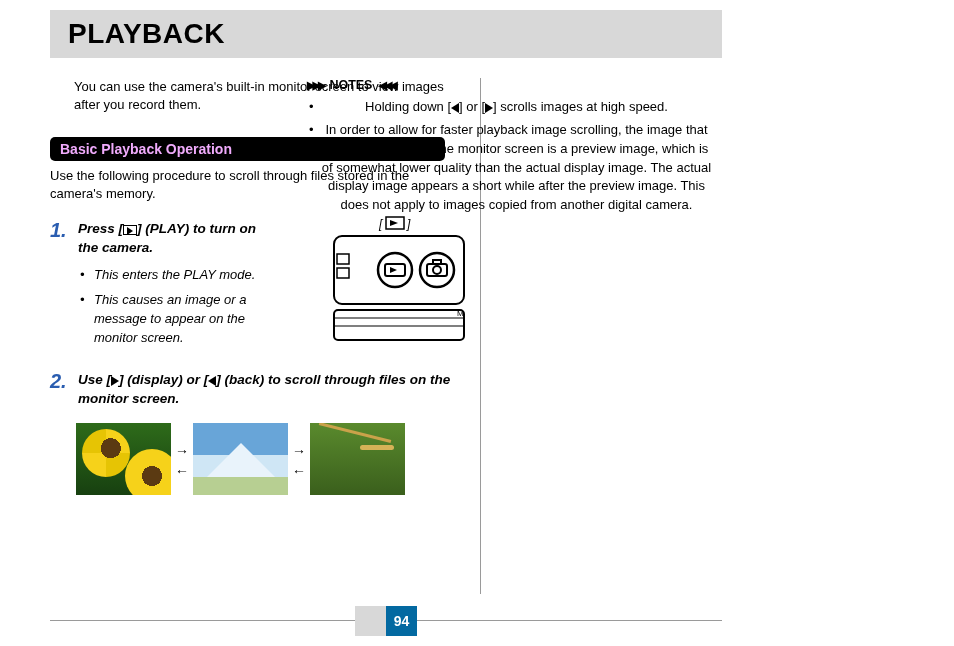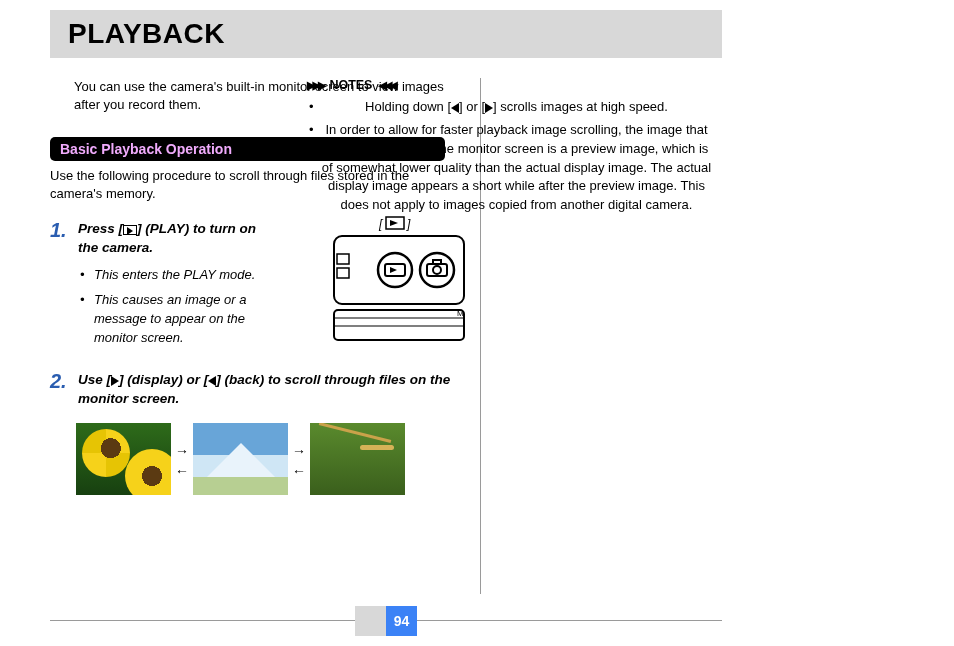--- a/index.html
+++ b/index.html
@@ -29,21 +29,21 @@
   .arrows-col { display: flex; flex-direction: column; gap: 6px; font-size: 14px; line-height: 1; }
   .notes-hdr { display: flex; align-items: center; gap: 6px; font-weight: 800; font-size: 12.5px; }
   .notes-hdr .chev { letter-spacing: -3px; font-size: 11px; }
   .notes-list { list-style: none; margin-top: 6px; }
   .notes-list li { position: relative; padding-left: 14px; font-size: 13px; line-height: 1.45; margin-bottom: 4px; max-width: 405px; text-align: center;}
   .notes-list li::before { content: "•"; position: absolute; left: 2px; }
   .footer { position: absolute; left: 50px; right: 50px; bottom: 10px; height: 30px; }
   .footer-hr { position: absolute; left: 0; right: 0; top: 14px; height: 1px; background: #9a9a9a; }
   .pagebox { position: absolute; left: 50%; transform: translateX(-50%); top: 0; width: 62px; height: 30px; display:flex; }
   .pagebox .light { width: 50%; background: #d8d8d8; }
-  .pagebox .dark { width: 50%; background: #3b82f6; color:#fff; display:flex; align-items:center; justify-content:center; font-weight:800; font-size:14px;}
+  .pagebox .dark { width: 50%; background: #0369a1; color:#fff; display:flex; align-items:center; justify-content:center; font-weight:800; font-size:14px;}
   .key { display:inline-flex; vertical-align: -2px; }
   .tri { display:inline-block; width:0; height:0; }
   .tri-l { border-top:5px solid transparent; border-bottom:5px solid transparent; border-right:8px solid #000; }
   .tri-r { border-top:5px solid transparent; border-bottom:5px solid transparent; border-left:8px solid #000; }
   .playicon { display:inline-block; width:14px; height:10px; border:1.5px solid #000; position:relative; vertical-align:-2px;}
   .playicon::after{ content:""; position:absolute; left:3px; top:1px; width:0; height:0; border-top:4px solid transparent; border-bottom:4px solid transparent; border-left:6px solid #000;}
   
   .flower{ background: linear-gradient(#2e6b1a,#174010);} 
   .flower .petal{ position:absolute; width:48px; height:48px; left:6px; top:6px; background: radial-gradient(circle at 60% 40%, #5b3a12 0 10px, transparent 10px), conic-gradient(#f6d21a 0 25%, #e6c404 0 50%, #f6d21a 0 75%, #e6c404 0); border-radius:50%;}
   .flower .petal2{ position:absolute; right:-8px; bottom:-8px; width:54px; height:54px; background: radial-gradient(circle at 50% 50%, #5b3a12 0 10px, transparent 10px), #f6d21a; border-radius:50%;}

